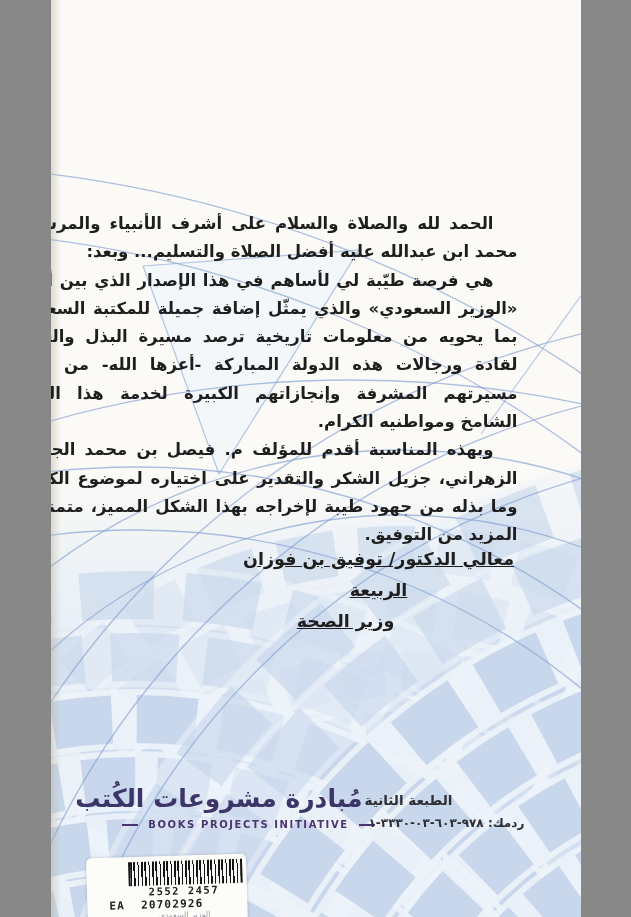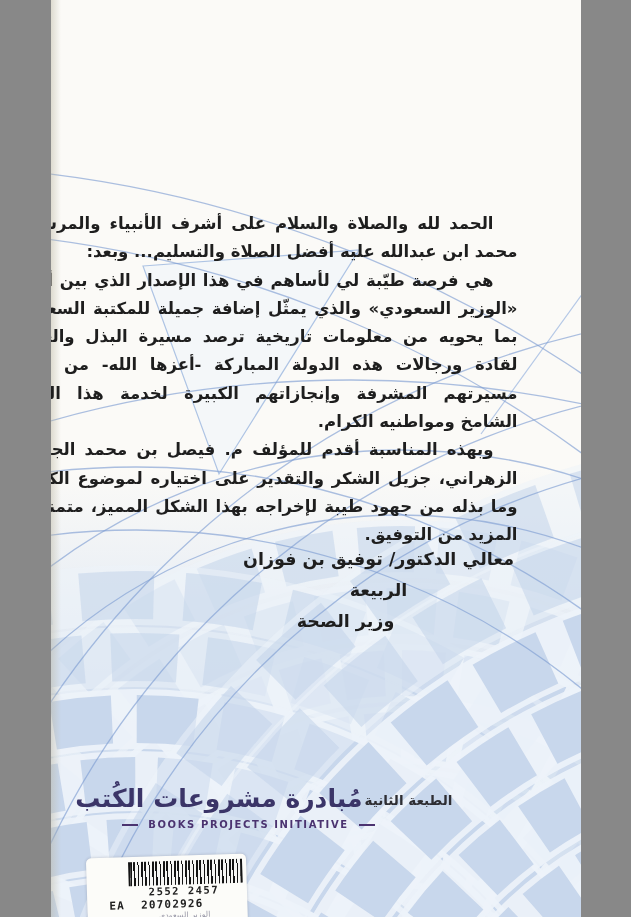--- a/index.html
+++ b/index.html
@@ -30,20 +30,21 @@
     font:700 16.5px/28.3px "DejaVu Sans",sans-serif;
     text-align:justify;
     text-indent:24px;
     letter-spacing:-0.2px;
   }
   
   .signature{
     position:absolute;top:544px;left:173px;width:310px;
     direction:rtl;text-align:center;color:var(--ink);
     font:700 17.5px/31px "DejaVu Sans",sans-serif;
+    text-decoration:underline;
   }
   .sig-title{position:relative;right:33px;text-align:center;}
   
   .logo{
     position:absolute;left:84px;top:781px;width:228px;text-align:left;
   }
   .logo-ar{
     font:700 25px/36px "DejaVu Sans",sans-serif;
     color:var(--logo_navy);white-space:nowrap;direction:rtl;
   }
@@ -183,20 +184,24 @@
     <div class="logo-ar">مُبادرة مشروعات الكُتب</div>
     <div class="logo-en">
       <span class="logo-dash"></span>
       <span>BOOKS PROJECTS INITIATIVE</span>
       <span class="logo-dash"></span>
     </div>
   </div>
 
   <div class="edition" dir="rtl">
     <div class="edition-label">الطبعة الثانية</div>
+    <div class="isbn">
+      <span>ردمك:</span>
+      <span class="isbn-num">٩٧٨-٦٠٣-٠٣-٣٣٣٠-١</span>
+    </div>
   </div>
 
   <div class="barcode-label">
     <div class="bars"></div>
     <div class="bars-digits">2552 2457</div>
     <div class="code-line">
       <span>EA</span>
       <span>20702926</span>
     </div>
     <div class="label-title">الوزير السعودي</div>

